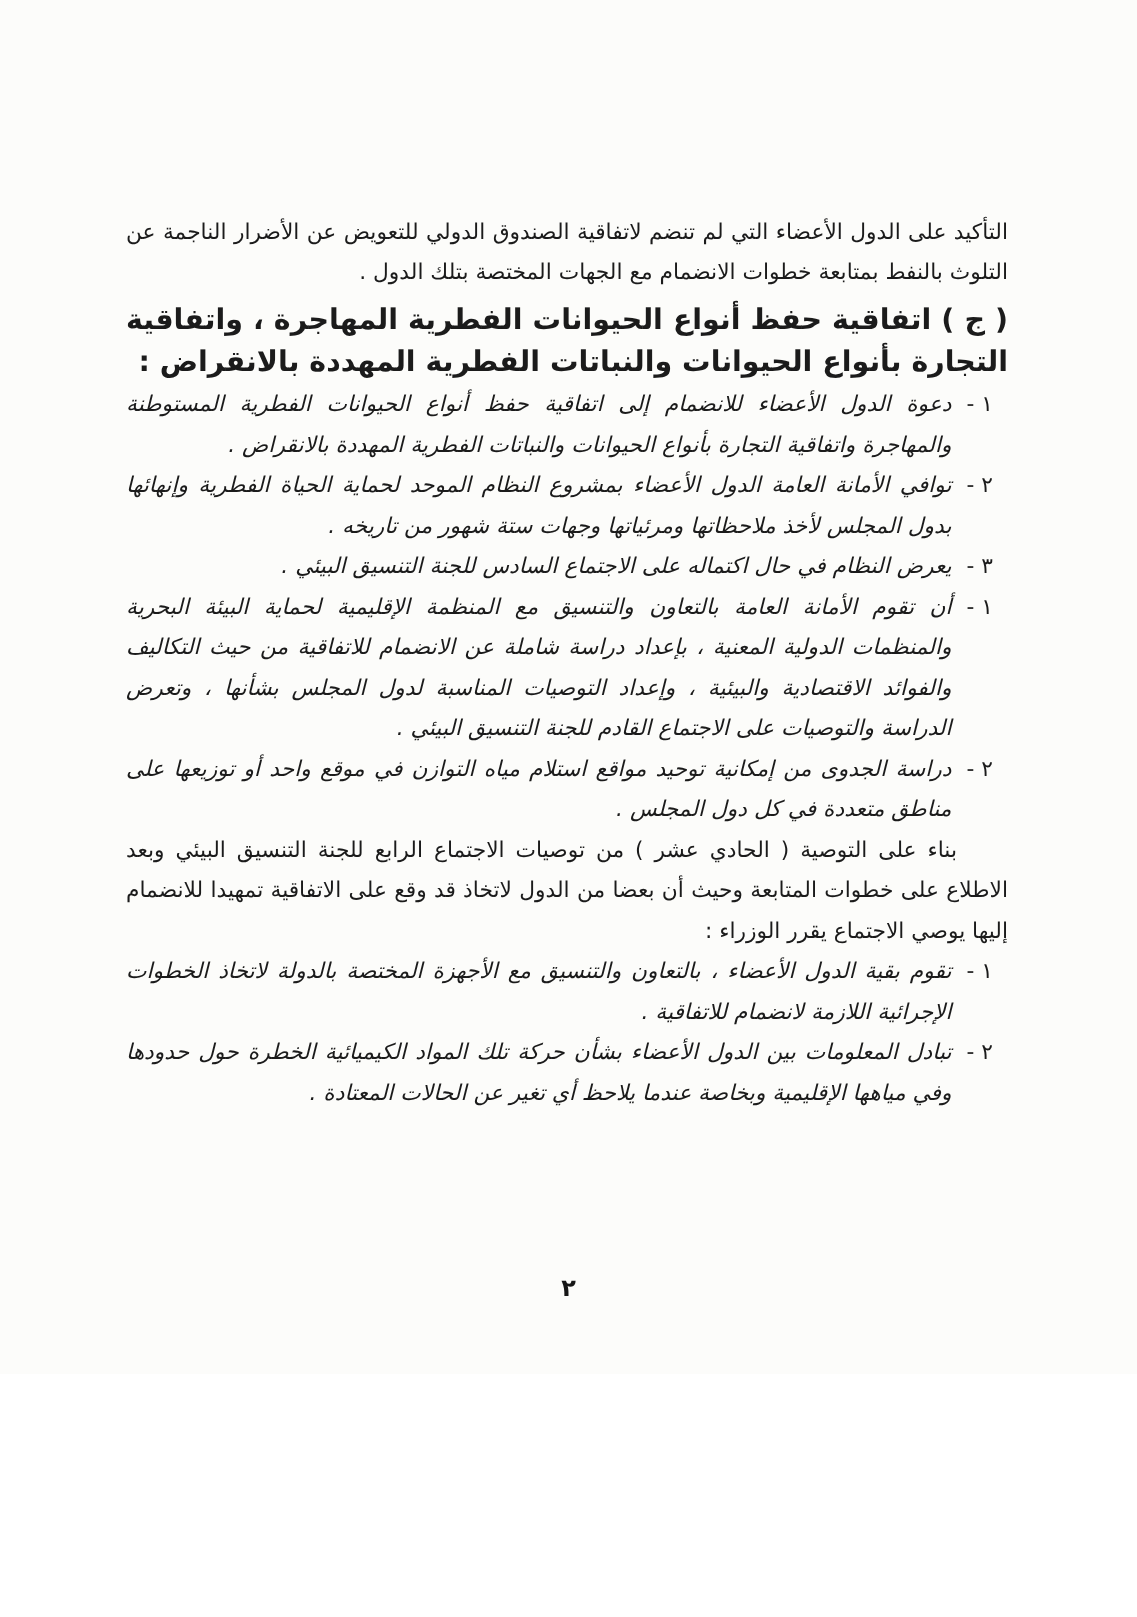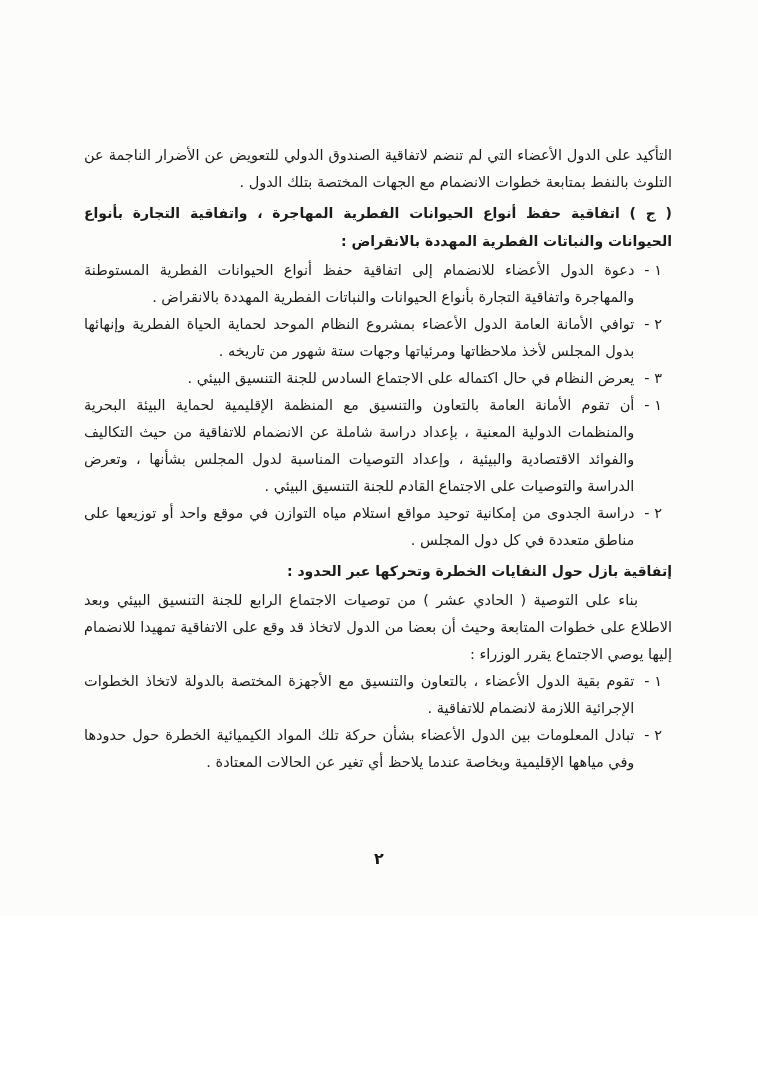--- a/index.html
+++ b/index.html
@@ -23,39 +23,40 @@
     font-size: 14.5px;
     line-height: 27px;
   }
   .para {
     margin: 0;
     text-indent: 34px;
   }
   .para.noindent { text-indent: 0; }
   .heading {
     margin: 3px 0 2px 0;
-    font-size: 14px;
+    font-size: 19px;
     font-weight: 700;
     line-height: 28px;
     text-align: justify;
   }
   .list-item {
     display: flex;
     flex-direction: row;
     gap: 10px;
     margin: 0;
     padding-right: 10px;
   }
   .marker {
     white-space: nowrap;
     flex: 0 0 auto;
   }
   .list-text {
     flex: 1 1 auto;
     text-align: justify;
+    font-style: italic;
   }
   .page-number {
     position: absolute;
     bottom: 48px;
     left: 0;
     width: 100%;
     text-align: center;
     font-size: 16px;
     font-weight: 700;
     color: #161616;
@@ -92,21 +93,20 @@
     <div class="list-item">
       <span class="marker">١ -</span>
       <span class="list-text">أن تقوم الأمانة العامة بالتعاون والتنسيق مع المنظمة الإقليمية لحماية البيئة البحرية والمنظمات الدولية المعنية ، بإعداد دراسة شاملة عن الانضمام للاتفاقية من حيث التكاليف والفوائد الاقتصادية والبيئية ، وإعداد التوصيات المناسبة لدول المجلس بشأنها ، وتعرض الدراسة والتوصيات على الاجتماع القادم للجنة التنسيق البيئي .</span>
     </div>
 
     <div class="list-item">
       <span class="marker">٢ -</span>
       <span class="list-text">دراسة الجدوى من إمكانية توحيد مواقع استلام مياه التوازن في موقع واحد أو توزيعها على مناطق متعددة في كل دول المجلس .</span>
     </div>
 
-    <h3 class="heading">إتفاقية بازل حول النفايات الخطرة وتحركها عبر الحدود :</h3>
 
     <p class="para">بناء على التوصية ( الحادي عشر ) من توصيات الاجتماع الرابع للجنة التنسيق البيئي وبعد الاطلاع على خطوات المتابعة وحيث أن بعضا من الدول لاتخاذ قد وقع على الاتفاقية تمهيدا للانضمام إليها يوصي الاجتماع يقرر الوزراء :</p>
 
     <div class="list-item">
       <span class="marker">١ -</span>
       <span class="list-text">تقوم بقية الدول الأعضاء ، بالتعاون والتنسيق مع الأجهزة المختصة بالدولة لاتخاذ الخطوات الإجرائية اللازمة لانضمام للاتفاقية .</span>
     </div>
 
     <div class="list-item">
       <span class="marker">٢ -</span>

